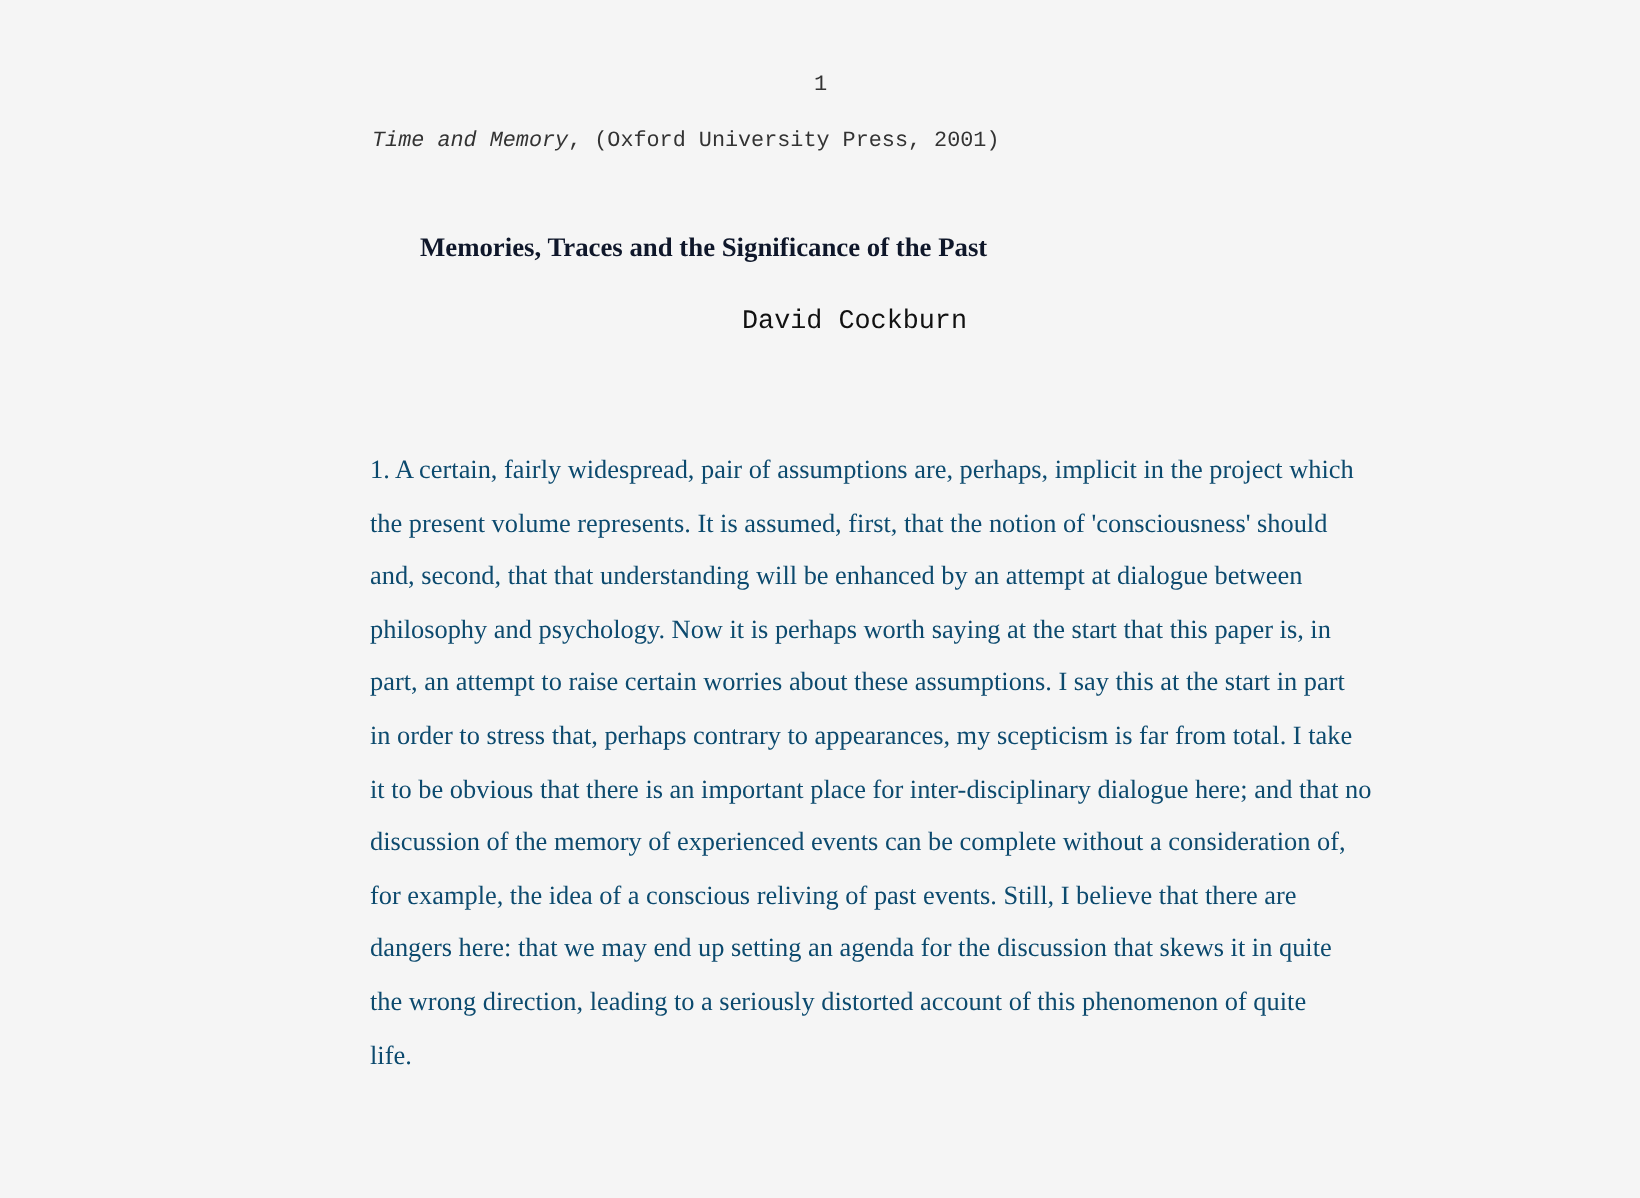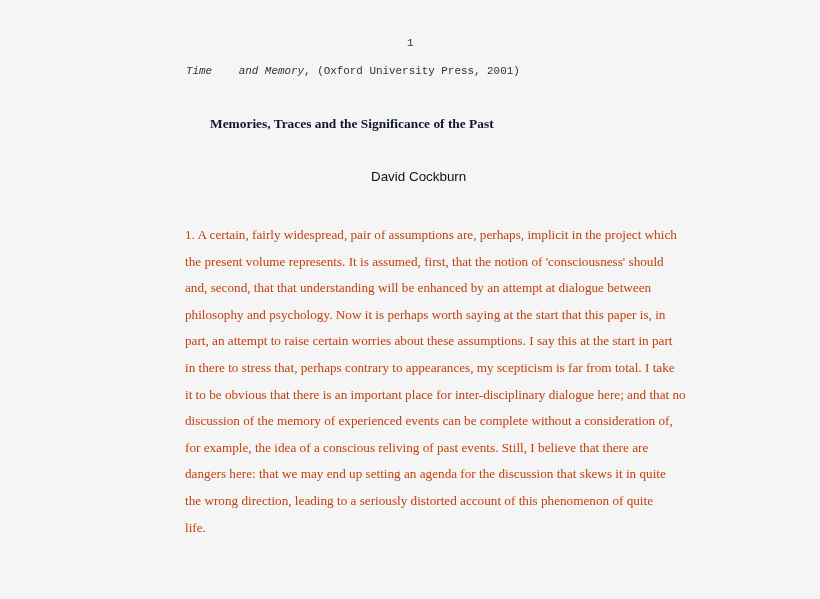--- a/index.html
+++ b/index.html
@@ -40,63 +40,63 @@
       top: 116px;
       font-family: "Liberation Serif", serif;
       font-weight: bold;
       font-size: 13.4px;
       white-space: nowrap;
       color: #0f172a;
     }
     .author {
       position: absolute;
       left: 371px;
-      top: 169px;
-      font-family: Liberation Sans, sans-serif;
+      top: 154px;
+      font-family: Liberation Mono, monospace;
       font-size: 13.4px;
       white-space: nowrap;
       color: #111;
     }
     .body-text {
       position: absolute;
       left: 185px;
       top: 222px;
       font-family: "Liberation Serif", serif;
       font-size: 13.2px;
       line-height: 26.6px;
-      color: #c2410c;
+      color: #0c4a6e;
     }
     .body-text .line {
       display: block;
       white-space: nowrap;
       height: 26.6px;
     }
   </style>
 </head>
 <body>
 
 <div>
 
   <div class="page-number">1</div>
 
   <div class="citation">
-    <span class="line"><em>Time</em><em style="white-space:pre;padding-left:20px;"> and </em><em>Memory</em><span>, (Oxford University Press, 2001)</span></span>
+    <span class="line"><em>Time</em><em style="white-space:pre;"> and </em><em>Memory</em><span>, (Oxford University Press, 2001)</span></span>
   </div>
 
   <div class="title">Memories, Traces and the Significance of the Past</div>
 
   <div class="author">David Cockburn</div>
 
   <div class="body-text">
     <span class="line">1. A certain, fairly widespread, pair of assumptions are, perhaps, implicit in the project which</span>
     <span class="line">the present volume represents. It is assumed, first, that the notion of 'consciousness' should</span>
     <span class="line">and, second, that that understanding will be enhanced by an attempt at dialogue between</span>
     <span class="line">philosophy and psychology. Now it is perhaps worth saying at the start that this paper is, in</span>
     <span class="line">part, an attempt to raise certain worries about these assumptions. I say this at the start in part</span>
-    <span class="line">in there to stress that, perhaps contrary to appearances, my scepticism is far from total. I take</span>
+    <span class="line">in order to stress that, perhaps contrary to appearances, my scepticism is far from total. I take</span>
     <span class="line">it to be obvious that there is an important place for inter-disciplinary dialogue here; and that no</span>
     <span class="line">discussion of the memory of experienced events can be complete without a consideration of,</span>
     <span class="line">for example, the idea of a conscious reliving of past events. Still, I believe that there are</span>
     <span class="line">dangers here: that we may end up setting an agenda for the discussion that skews it in quite</span>
     <span class="line">the wrong direction, leading to a seriously distorted account of this phenomenon of quite</span>
     <span class="line">life.</span>
   </div>
 
 </div>
 

